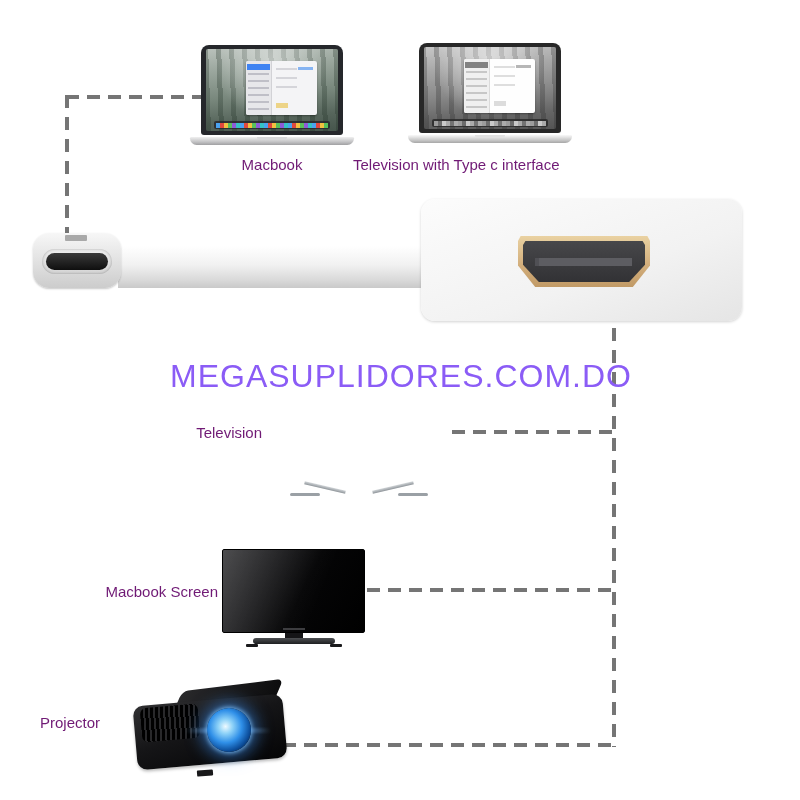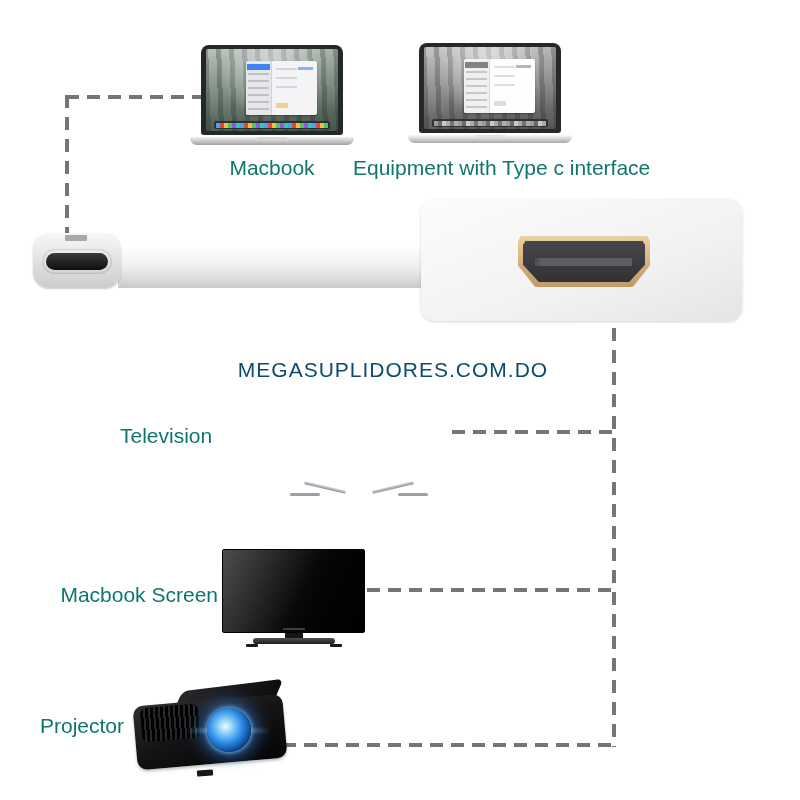--- a/index.html
+++ b/index.html
@@ -126,23 +126,23 @@
     background:repeating-linear-gradient(90deg,#000 0 3px,#28282a 3px 5px);transform:rotate(-5deg);}
   .proj-lens{position:absolute;left:74px;top:22px;width:44px;height:44px;border-radius:50%;
     background:radial-gradient(circle at 42% 42%,#eefaff 0%,#8ed2f8 20%,#2f8fe8 45%,#0c4d9a 68%,#021a38 88%);
     box-shadow:0 0 16px 6px rgba(60,150,255,0.55),0 0 4px 1px rgba(170,225,255,0.8);}
   .proj-flare{position:absolute;left:52px;top:42px;width:86px;height:5px;
     background:linear-gradient(90deg,transparent,rgba(150,205,255,0.75),transparent);filter:blur(1px);}
   .proj-foot{position:absolute;left:64px;bottom:4px;width:16px;height:6px;background:#18181a;
     transform:rotate(-5deg);border-radius:1px;}
 
   
-  .lbl{position:absolute;font-size:21px;color:#0f766e;}
-  .watermark{position:absolute;left:4px;top:358px;width:778px;text-align:center;
-    font-size:21px;letter-spacing:1px;color:#0c4a6e;z-index:30;}
+  .lbl{position:absolute;font-size:15px;color:#701a75;}
+  .watermark{position:absolute;left:12px;top:358px;width:778px;text-align:center;
+    font-size:32px;letter-spacing:1px;color:#8b5cf6;z-index:30;}
 </style>
 </head>
 <body>
 
 <div class="dash-h" style="left:66px;top:95px;width:137px;"></div>
 <div class="dash-v" style="left:65px;top:95px;height:140px;"></div>
 
 <div class="dash-v" style="left:612px;top:328px;height:419px;"></div>
 <div class="dash-h" style="left:452px;top:430px;width:160px;"></div>
 <div class="dash-h" style="left:367px;top:588px;width:245px;"></div>
@@ -178,21 +178,21 @@
         <div class="lt-btn"></div>
         <div class="lt-yellow"></div>
       </div>
       <div class="lt-dock"></div>
     </div>
   </div>
   <div class="lt-base"></div>
 </div>
 
 <div class="lbl" style="left:190px;top:156px;width:164px;text-align:center;">Macbook</div>
-<div class="lbl" style="left:353px;top:156px;white-space:nowrap;">Equipment with Type c interface</div>
+<div class="lbl" style="left:353px;top:156px;white-space:nowrap;">Television with Type c interface</div>
 
 <div class="cable"></div>
 <div class="usbc">
   <div class="usbc-notch"></div>
   <div class="usbc-ring">
     <div class="usbc-slot"></div>
   </div>
 </div>
 <div class="hdmi-body">
   <div class="hdmi-port">
@@ -201,21 +201,21 @@
     <div class="hp-slot"></div>
   </div>
 </div>
 
 <div class="tv">
   <div class="tv-leg l"></div>
   <div class="tv-leg r"></div>
   <div class="tv-foot l"></div>
   <div class="tv-foot r"></div>
 </div>
-<div class="lbl" style="left:120px;top:424px;width:142px;">Television</div>
+<div class="lbl" style="left:120px;top:424px;width:142px;text-align:right;">Television</div>
 
 <div class="ds">
   <div class="ds-screen">
     <div class="ds-logo"></div>
   </div>
   <div class="ds-neck"></div>
   <div class="ds-base"></div>
   <div class="ds-feet"></div>
 </div>
 <div class="lbl" style="left:58px;top:583px;width:160px;text-align:right;">Macbook Screen</div>

